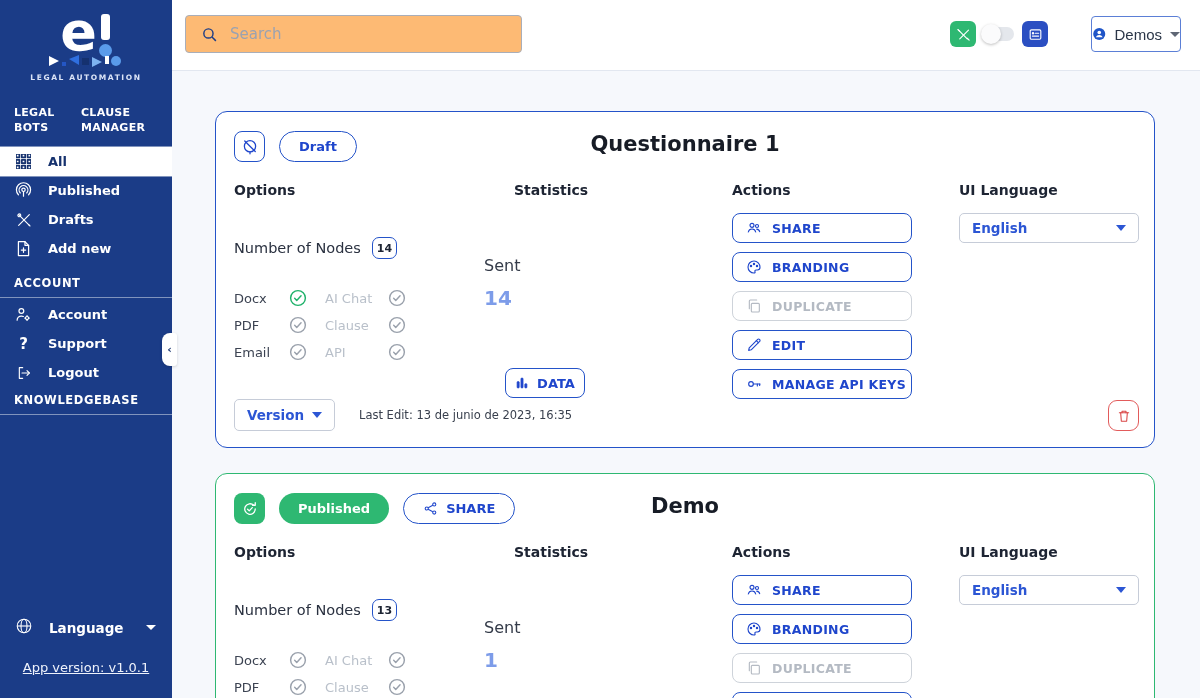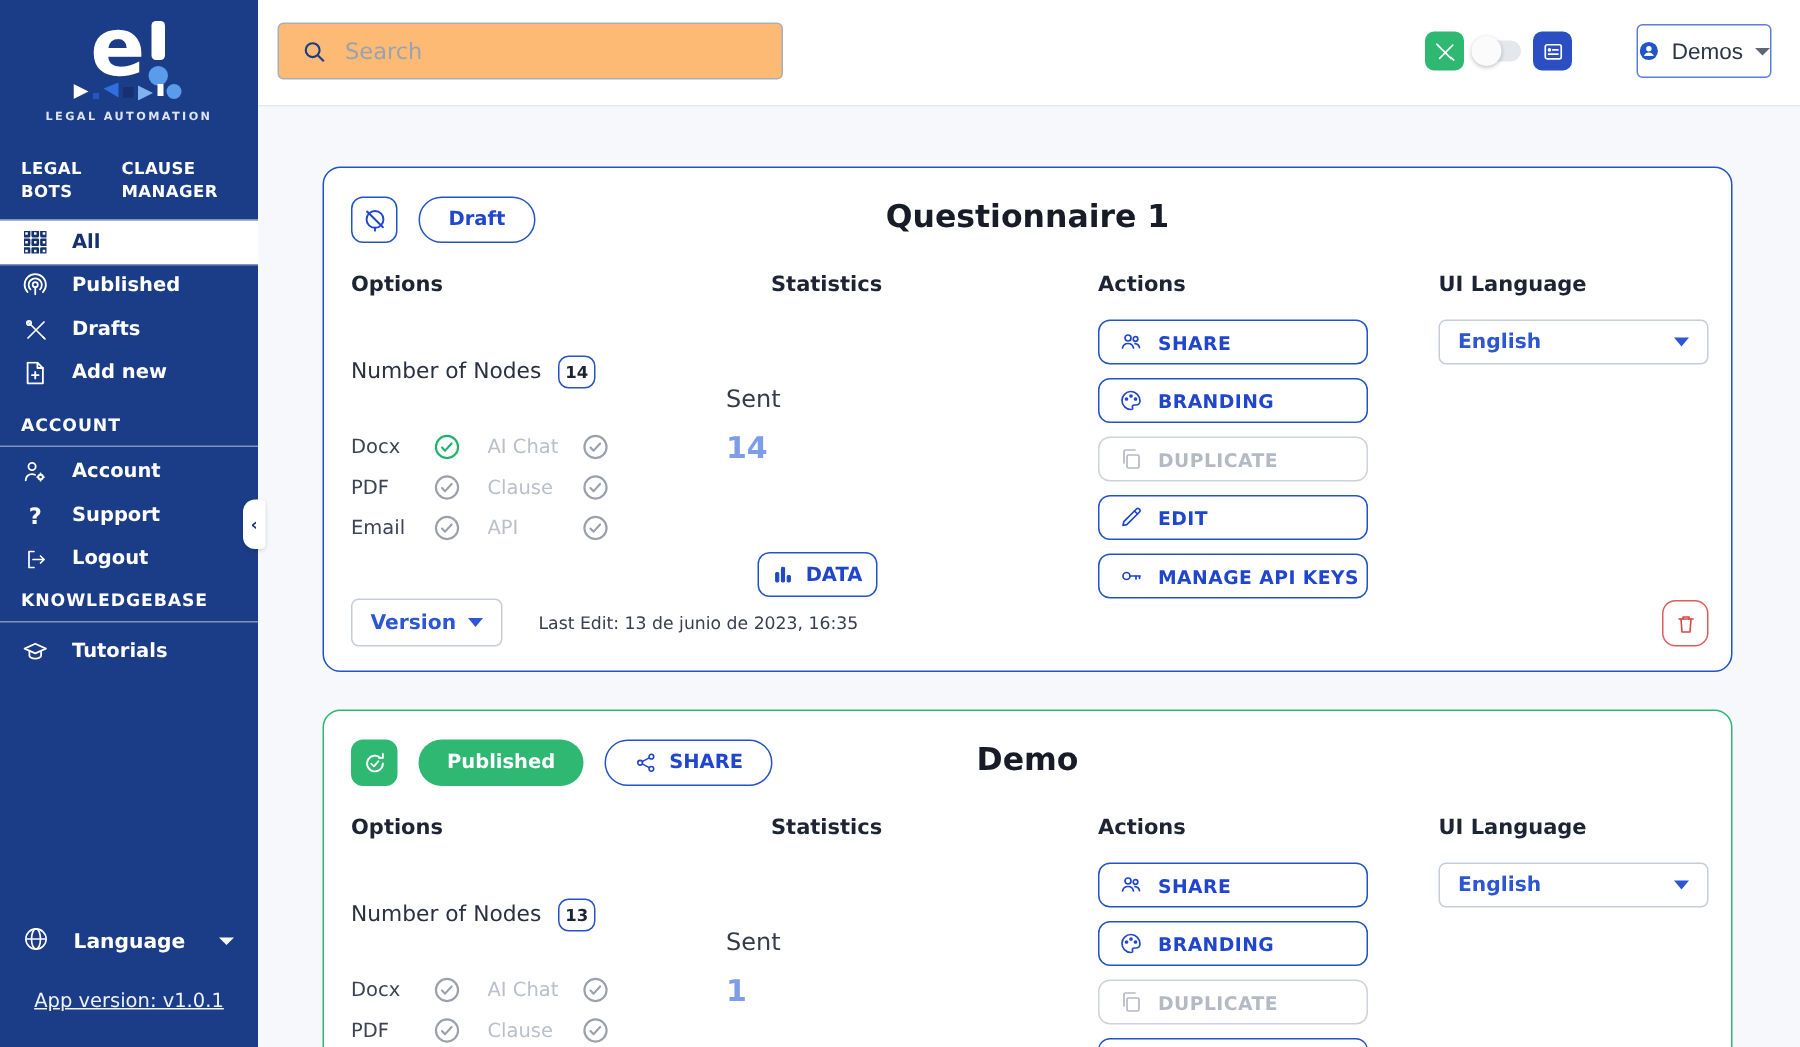--- a/index.html
+++ b/index.html
@@ -251,29 +251,20 @@
             <path d="M9 12h11"></path>
             <path d="M16.5 8.5L20 12l-3.5 3.5"></path>
           </svg>
       </span>
       <span class="nlabel">Logout</span>
     </div>
 
     <div class="side-section" style="top:393px">KNOWLEDGEBASE</div>
     <div class="side-divider" style="top:414px"></div>
 
-    <div class="nav-item" style="top:420px">
-      <span class="nicon">
-        <svg width="17" height="17" viewBox="0 0 24 24">
-            <path d="M2 9l10-4.5L22 9l-10 4.5z"></path>
-            <path d="M6.5 11.5v4.3c0 1.4 2.5 2.7 5.5 2.7s5.5-1.3 5.5-2.7v-4.3"></path>
-          </svg>
-      </span>
-      <span class="nlabel">Tutorials</span>
-    </div>
 
 
     <div class="collapse-tab">
       <span>‹</span>
     </div>
 
     <div class="lang-row">
       <span class="nicon" style="margin-left:15px">
         <svg width="18" height="18" viewBox="0 0 24 24">
             <circle cx="12" cy="12" r="9"></circle>

